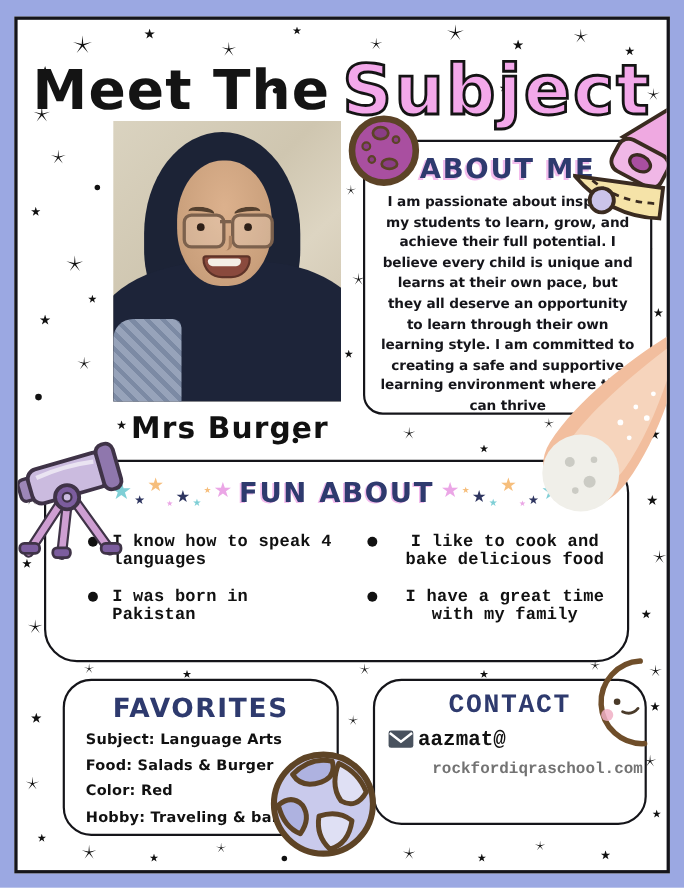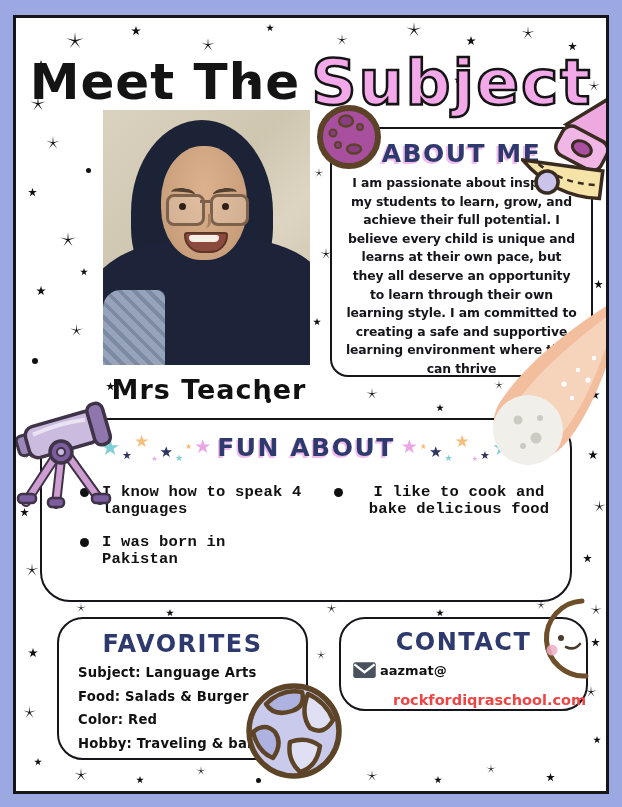--- a/index.html
+++ b/index.html
@@ -37,41 +37,41 @@
   .bridge{position:absolute;left:97px;top:90px;width:10px;height:3px;background:#7c614d;}
   .eye{position:absolute;width:7px;height:7px;background:#2e2018;border-radius:50%;}
   .nose{position:absolute;left:96px;top:104px;width:9px;height:14px;border-right:3px solid #a87f5f;border-radius:0 0 6px 0;}
   .smile{position:absolute;left:81px;top:122px;width:40px;height:17px;background:#8a4a3d;border-radius:4px 4px 22px 22px;border:2px solid #5e3328;}
   .teeth{position:absolute;left:3px;top:1px;width:30px;height:7px;background:#f4efe6;border-radius:3px 3px 5px 5px;}
   
   .box{position:absolute;background:#fff;border:2.5px solid #15151a;z-index:2;box-sizing:border-box;}
   .about-box{left:314px;top:109px;width:263px;height:250px;border-radius:18px;}
   .funfacts-box{left:24px;top:400px;width:532px;height:184px;border-radius:30px;}
   .favorites-box{left:41px;top:599px;width:251px;height:143px;border-radius:26px;}
-  .contact-box{left:323px;top:599px;width:249px;height:94px;border-radius:26px;}
+  .contact-box{left:323px;top:599px;width:249px;height:133px;border-radius:26px;font-family:Liberation Mono, monospace;}
   .h-navy{color:#2E3A6E;font-weight:900;letter-spacing:1.5px;text-align:center;}
   .about-h{font-size:25px;margin-top:10px;text-shadow:-2px 2px 0 #f3bced;}
   .about-p{
     padding:6px 13px 0 13px;font-size:12.4px;line-height:1.5;font-weight:600;
     text-align:center;color:#15151a;letter-spacing:-0.1px;
   }
   .ff-header{display:flex;justify-content:center;align-items:center;gap:5px;margin-top:13px;}
   .ff-h{font-size:25px;text-shadow:-1.5px 1.5px 0 #f3bced;}
   .ff-star{font-weight:400;line-height:1;display:inline-block;}
   .ff-col{position:absolute;top:64px;width:228px;font-family:Liberation Mono, monospace;}
   .ff-col.left{left:38px;}
   .ff-col.right{left:292px;text-align:center;}
   .ff-item{display:flex;gap:13px;margin-bottom:17px;font-size:15.5px;font-weight:700;line-height:1.08;letter-spacing:0.2px;color:#111;}
   .ff-dot{width:9px;height:9px;border-radius:50%;background:#111;margin-top:4px;flex:none;}
   .fav-h{font-size:24px;margin-top:11px;}
   .fav-list{padding:7px 0 0 19px;}
   .fav-line{font-size:13.2px;font-weight:700;color:#111;margin-bottom:8.5px;letter-spacing:0.2px;}
   .con-h{font-size:24px;margin-top:9px;}
-  .con-email{position:absolute;left:11px;top:42px;display:flex;align-items:center;gap:3px;font-size:13px;font-weight:700;color:#111;}
-  .con-email2{position:absolute;left:52px;top:73px;font-size:14.5px;font-weight:700;color:#ef4444;}
+  .con-email{position:absolute;left:11px;top:42px;display:flex;align-items:center;gap:3px;font-size:19px;font-weight:700;color:#111;}
+  .con-email2{position:absolute;left:52px;top:73px;font-size:14.5px;font-weight:700;color:#737373;}
   .con-phone{position:absolute;left:20px;top:101px;display:flex;align-items:center;gap:11px;font-size:15px;font-weight:700;color:#111;}
   
   .teacher-name{position:absolute;left:58px;top:356px;width:270px;text-align:center;font-size:27px;font-weight:900;letter-spacing:1px;color:#111;z-index:2;}
   
   .deco{position:absolute;z-index:3;line-height:0;}
   .deco-planet{left:300px;top:86px;width:66px;height:66px;}
   .deco-rocket{left:505px;top:72px;width:118px;height:125px;}
   .deco-comet{left:452px;top:268px;width:162px;height:188px;}
   .deco-telescope{left:-12px;top:366px;width:120px;height:128px;}
   .deco-moon{left:504px;top:574px;width:92px;height:97px;}
@@ -409,21 +409,21 @@
     <div class="glass" style="left:107px;top:84px;"></div>
     <div class="bridge"></div>
     <div class="eye" style="left:76px;top:93px;"></div>
     <div class="eye" style="left:119px;top:93px;"></div>
     <div class="nose"></div>
     <div class="smile">
         <div class="teeth"></div>
       </div>
   </div>
 
-  <div class="teacher-name">Mrs Teacher</div>
+  <div class="teacher-name">Mrs Burger</div>
 
   <div class="box about-box">
     <div class="h-navy about-h">ABOUT ME</div>
     <div class="about-p">I am passionate about inspiring my students to learn, grow, and achieve their full potential. I believe every child is unique and learns at their own pace, but they all deserve an opportunity to learn through their own learning style. I am committed to creating a safe and supportive learning environment where they can thrive</div>
   </div>
 
   <div class="box funfacts-box">
     <div class="ff-header">
       <span id="ff-stars-left"><span class="ff-star" style="color: rgb(127, 207, 214); font-size: 22px; transform: translateY(0px); margin: 0px 1px;">★</span><span class="ff-star" style="color: rgb(46, 53, 96); font-size: 11px; transform: translateY(4px); margin: 0px 1px;">★</span><span class="ff-star" style="color: rgb(246, 190, 124); font-size: 17px; transform: translateY(-8px); margin: 0px 1px;">★</span><span class="ff-star" style="color: rgb(235, 166, 230); font-size: 7px; transform: translateY(6px); margin: 0px 1px;">★</span><span class="ff-star" style="color: rgb(46, 53, 96); font-size: 15px; transform: translateY(2px); margin: 0px 1px;">★</span><span class="ff-star" style="color: rgb(127, 207, 214); font-size: 9px; transform: translateY(6px); margin: 0px 1px;">★</span><span class="ff-star" style="color: rgb(246, 190, 124); font-size: 8px; transform: translateY(-6px); margin: 0px 1px;">★</span><span class="ff-star" style="color: rgb(235, 166, 230); font-size: 19px; transform: translateY(-2px); margin: 0px 1px;">★</span></span>
       <span class="h-navy ff-h">FUN ABOUT</span>
@@ -436,20 +436,24 @@
       </div>
       <div class="ff-item">
         <span class="ff-dot"></span>
         <span>I was born in Pakistan</span>
       </div>
     </div>
     <div class="ff-col right">
       <div class="ff-item">
         <span class="ff-dot"></span>
         <span>I like to cook and bake delicious food</span>
+      </div>
+      <div class="ff-item">
+        <span class="ff-dot"></span>
+        <span>I have a great time with my family</span>
       </div>
     </div>
   </div>
 
   <div class="box favorites-box">
     <div class="h-navy fav-h">FAVORITES</div>
     <div class="fav-list">
       <div class="fav-line"><span>Subject:</span> <span>Language Arts</span></div>
       <div class="fav-line"><span>Food:</span> <span>Salads &amp; Burger</span></div>
       <div class="fav-line"><span>Color:</span> <span>Red</span></div>

